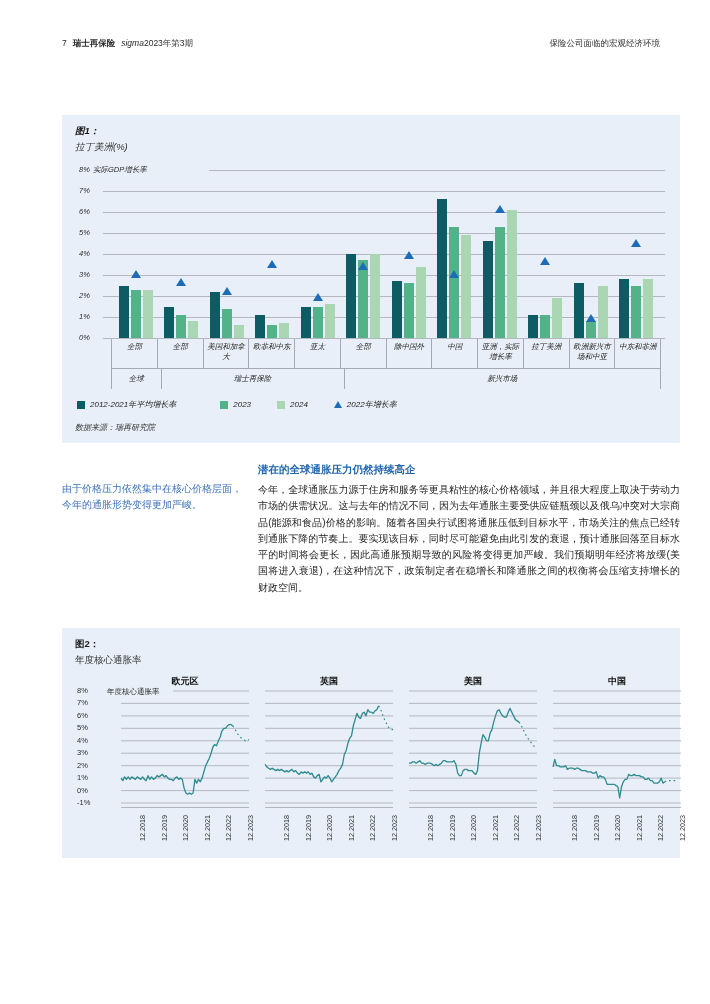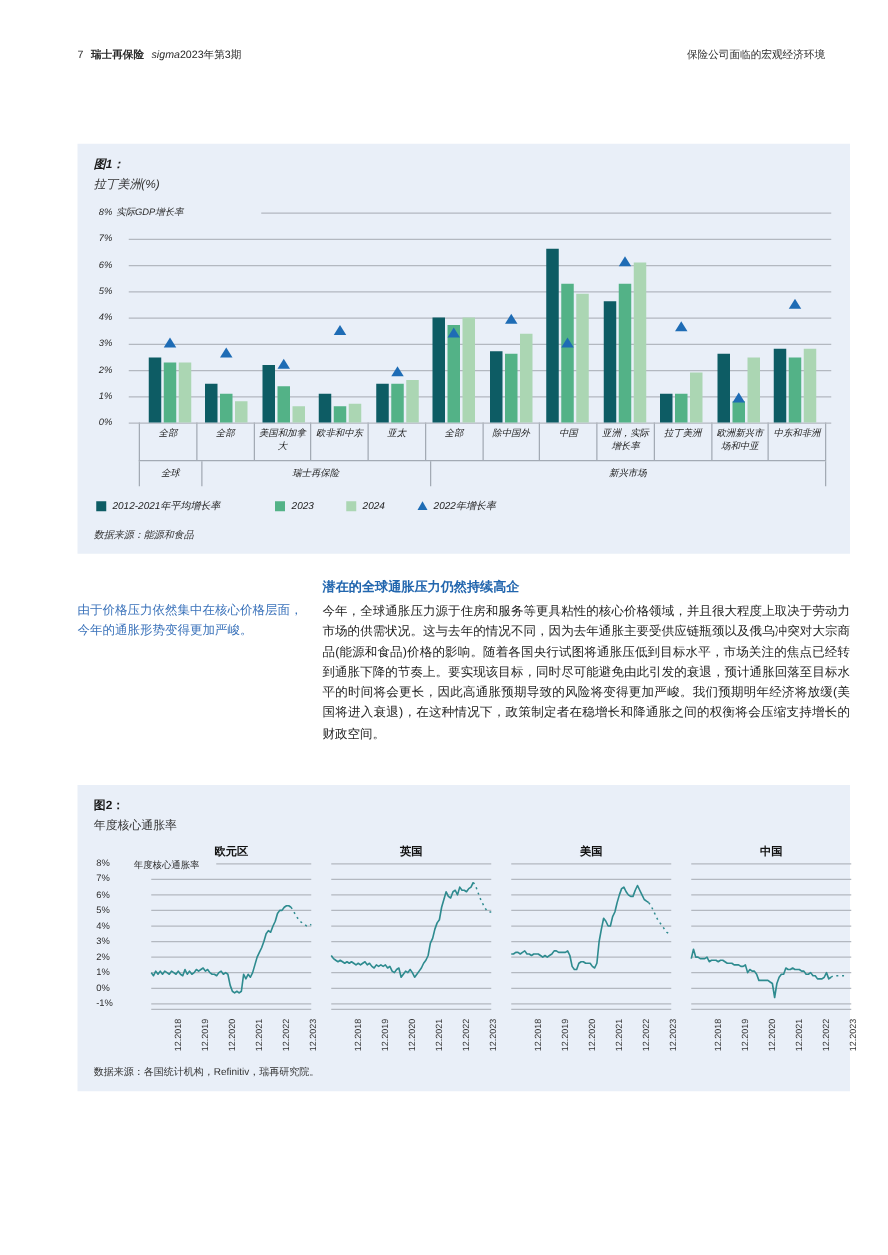--- a/index.html
+++ b/index.html
@@ -212,21 +212,21 @@
       </div>
       <div class="leg-item">
         <span class="leg-sq" style="background:#abd6b3"></span>
         <span>2024</span>
       </div>
       <div class="leg-item">
         <span class="leg-tri" style="border-bottom-color:#1e6cb5"></span>
         <span>2022年增长率</span>
       </div>
     </div>
-  <div class="figsource">数据来源：能源和食品</div>
+  <div class="figsource">数据来源：瑞再研究院</div>
 </div>
 
 <div class="textrow">
   <div class="sidenote">由于价格压力依然集中在核心价格层面，今年的通胀形势变得更加严峻。</div>
   <div class="maincol">
     <div class="secheading">潜在的全球通胀压力仍然持续高企</div>
     <div class="bodytext">今年，全球通胀压力源于住房和服务等更具粘性的核心价格领域，并且很大程度上取决于劳动力市场的供需状况。这与去年的情况不同，因为去年通胀主要受供应链瓶颈以及俄乌冲突对大宗商品(能源和食品)价格的影响。随着各国央行试图将通胀压低到目标水平，市场关注的焦点已经转到通胀下降的节奏上。要实现该目标，同时尽可能避免由此引发的衰退，预计通胀回落至目标水平的时间将会更长，因此高通胀预期导致的风险将变得更加严峻。我们预期明年经济将放缓(美国将进入衰退)，在这种情况下，政策制定者在稳增长和降通胀之间的权衡将会压缩支持增长的财政空间。</div>
   </div>
 </div>
 
@@ -337,14 +337,13 @@
           <polyline fill="none" stroke="#2e8b8f" stroke-width="1.2" stroke-dasharray="1.6 3" points="111.8,90.8 113.6,89.6 115.4,89.6 117.2,89.6 119.0,89.6 120.8,89.6 122.6,89.6 124.4,89.6"></polyline>
           <text x="23.8" y="150" transform="rotate(-90 23.8 150)" font-size="7.2" fill="#333">12.2018</text>
           <text x="45.5" y="150" transform="rotate(-90 45.5 150)" font-size="7.2" fill="#333">12.2019</text>
           <text x="67.1" y="150" transform="rotate(-90 67.1 150)" font-size="7.2" fill="#333">12.2020</text>
           <text x="88.7" y="150" transform="rotate(-90 88.7 150)" font-size="7.2" fill="#333">12.2021</text>
           <text x="110.4" y="150" transform="rotate(-90 110.4 150)" font-size="7.2" fill="#333">12.2022</text>
           <text x="132.0" y="150" transform="rotate(-90 132.0 150)" font-size="7.2" fill="#333">12.2023</text>
         </svg>
       </div>
     </div>
-  <div class="figsource">数据来源：各国统计机构，Refinitiv，瑞再研究院。</div>
 </div>
 
 </body></html>

